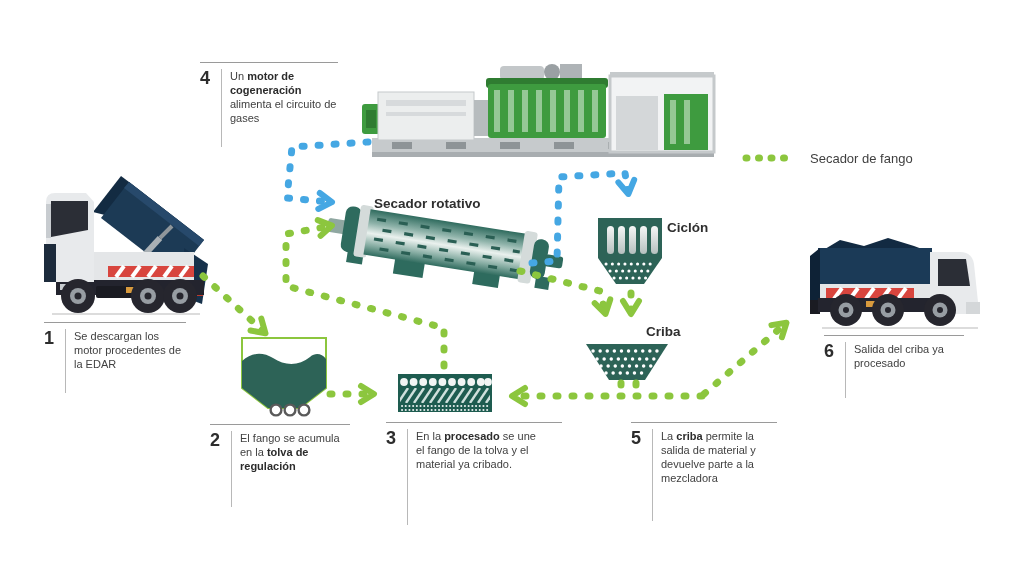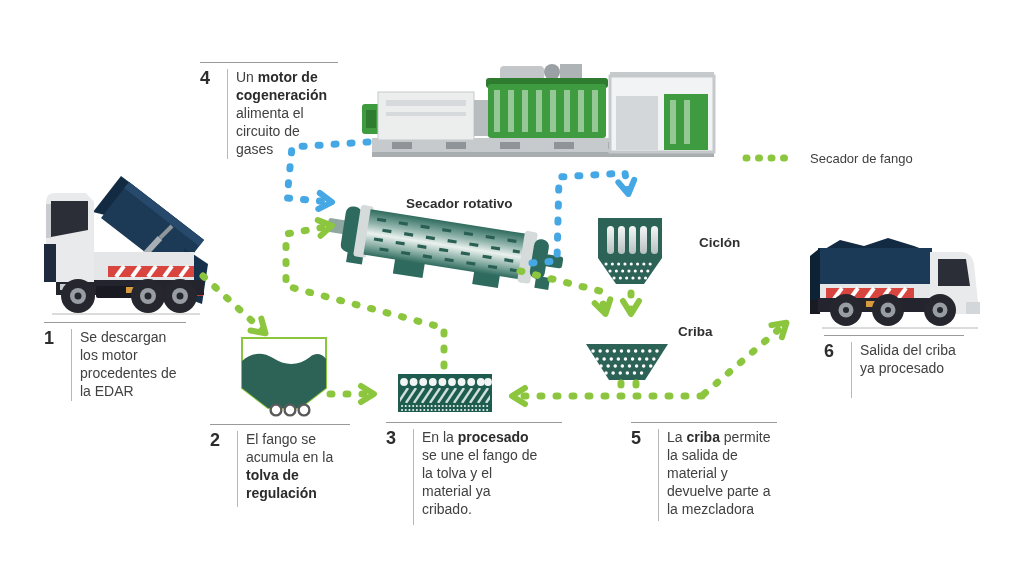--- a/index.html
+++ b/index.html
@@ -1,23 +1,23 @@
 <!DOCTYPE html>
 <html><head>
 <meta charset="utf-8">
 <style>
   html,body{margin:0;padding:0;background:#fff;}
   .scene{position:relative;width:1024px;height:576px;background:#ffffff;overflow:hidden;
          font-family:"Liberation Sans",sans-serif;}
   .art{position:absolute;left:0;top:0;width:1024px;height:576px;}
-  .machine-label{position:absolute;font-size:13.5px;font-weight:700;color:#2f2f2f;white-space:nowrap;margin-left:32px;}
+  .machine-label{position:absolute;font-size:13.5px;font-weight:700;color:#2f2f2f;white-space:nowrap;}
   .step{position:absolute;border-top:1px solid #9a9a9a;padding-top:6px;display:flex;align-items:flex-start;}
   .step-num{font-size:18px;font-weight:700;color:#2d2d2d;width:15px;flex:none;line-height:1.05;}
-  .step-body{border-left:1px solid #b8b8b8;margin-left:12px;padding-left:8px;
-             font-size:14px;line-height:1.28;color:#414141;}
+  .step-body{border-left:1px solid #b8b8b8;margin-left:6px;padding-left:8px;
+             font-size:11px;line-height:1.28;color:#414141;}
   .step-body b{color:#2c2c2c;}
   .legend{position:absolute;left:742px;top:150px;display:flex;flex-direction:column;gap:3px;}
   .legend-row{display:flex;align-items:center;gap:10px;height:16px;}
   .legend-row span{font-size:13px;color:#3f3f3f;white-space:nowrap;}
   .swatch{display:block;}
 </style>
 </head>
 <body>
 
 <div class="scene">
@@ -256,21 +256,21 @@
       <path d="M 704 394 L 785 324" marker-end="url(#mg)"></path>
     </g>
 
     <g fill="none" stroke="#45a7e3" stroke-width="7" stroke-linecap="round" stroke-linejoin="round" stroke-dasharray="2 14">
       <path d="M 368 142 L 292 147 L 287 198 L 330 202" marker-end="url(#mb)"></path>
       <path d="M 532 263 L 557 261 L 559 177 L 625 173 L 628 192" marker-end="url(#mb)"></path>
     </g>
   </svg>
 
   <div class="machine-label" style="left:374px;top:196px;">Secador rotativo</div>
-  <div class="machine-label" style="left:667px;top:235px;">Ciclón</div>
+  <div class="machine-label" style="left:667px;top:220px;">Ciclón</div>
   <div class="machine-label" style="left:646px;top:324px;">Criba</div>
 
   <div class="step" style="left:44px;top:322px;width:142px;">
     <span class="step-num">1</span>
     <span class="step-body" style="width:112px;min-height:64px;"><span>Se descargan los motor procedentes de la EDAR</span></span>
   </div>
   <div class="step" style="left:210px;top:424px;width:140px;">
     <span class="step-num">2</span>
     <span class="step-body" style="width:114px;min-height:76px;"><span>El fango se acumula en la </span><b>tolva de regulación</b></span>
   </div>

